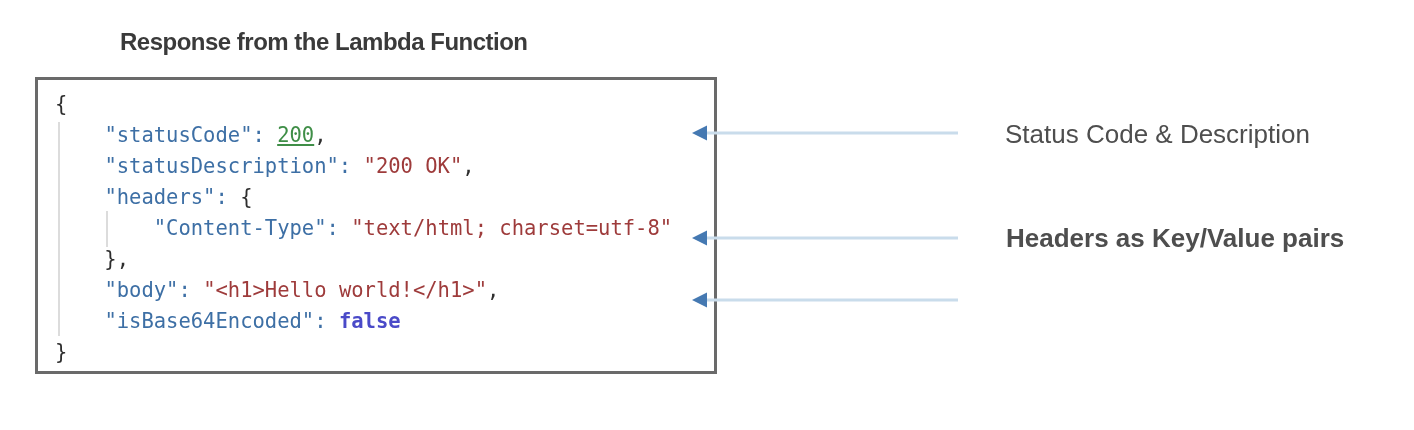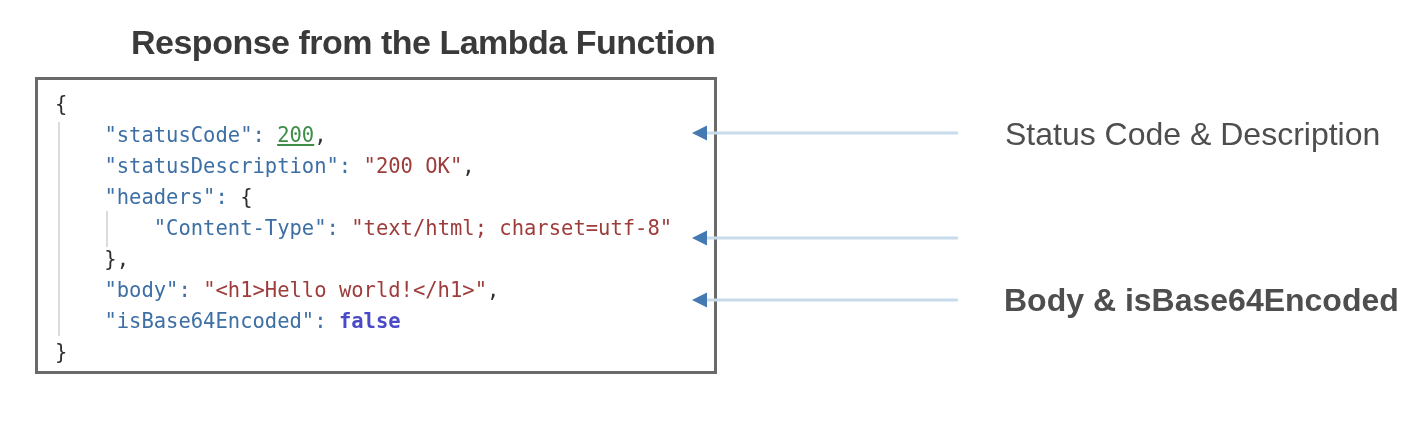--- a/index.html
+++ b/index.html
@@ -9,22 +9,22 @@
     font-family: "Liberation Sans", sans-serif;
     position: relative; overflow: hidden;
   }
   #canvas {
     position: absolute; left: 0; top: 0;
     width: 1414px; height: 430px; background: #ffffff;
   }
 
   
   .diagram-title {
-    position: absolute; left: 131px; top: 25px;
-    font-size: 34px; font-weight: bold; letter-spacing: -0.5px;
+    position: absolute; left: 120px; top: 25px;
+    font-size: 24px; font-weight: bold; letter-spacing: -0.5px;
     color: var(--title_text, #3a3a3a); line-height: 34px;
     white-space: nowrap;
   }
 
   
   .code-box {
     position: absolute; left: 35px; top: 77px;
     width: 682px; height: 297px;
     background: #ffffff;
     border: 3px solid var(--box_border, #6a6a6a);
@@ -51,21 +51,21 @@
   .indent-guide.inner { left: 68px; top: 131px; height: 36px; }
 
   
   .ann-arrow { position: absolute; width: 270px; height: 18px; }
   .ann-arrow.a1 { left: 690px; top: 124px; }
   .ann-arrow.a2 { left: 690px; top: 229px; }
   .ann-arrow.a3 { left: 690px; top: 291px; }
 
   
   .ann-label {
-    position: absolute; font-size: 32px; line-height: 31px;
+    position: absolute; font-size: 26px; line-height: 31px;
     color: var(--label_text, #4e4e4e); white-space: nowrap;
   }
   .ann-label.l1 { left: 1005px; top: 119px; font-weight: 400; }
   .ann-label.l2 { left: 1006px; top: 223px; font-weight: bold; }
   .ann-label.l3 { left: 1004px; top: 285px; font-weight: bold; }
 </style>
 </head>
 <body>
 
 <div id="canvas">
@@ -97,15 +97,15 @@
     <line x1="14" y1="9" x2="268" y2="9" stroke="var(--arrow_line)" stroke-width="3"></line>
     <polygon points="2,9 17,1.5 17,16.5" fill="var(--arrow_head)"></polygon>
   </svg>
 
   <svg class="ann-arrow a3" viewBox="0 0 270 18">
     <line x1="14" y1="9" x2="268" y2="9" stroke="var(--arrow_line)" stroke-width="3"></line>
     <polygon points="2,9 17,1.5 17,16.5" fill="var(--arrow_head)"></polygon>
   </svg>
 
   <div class="ann-label l1">Status Code &amp; Description</div>
-  <div class="ann-label l3">Body &amp; isBase64Encoded</div>
+  <div class="ann-label l2">Headers as Key/Value pairs</div>
 
 </div>
 
 </body></html>

